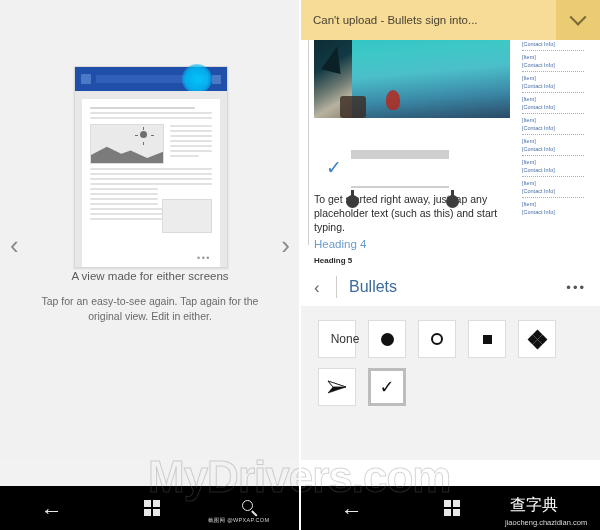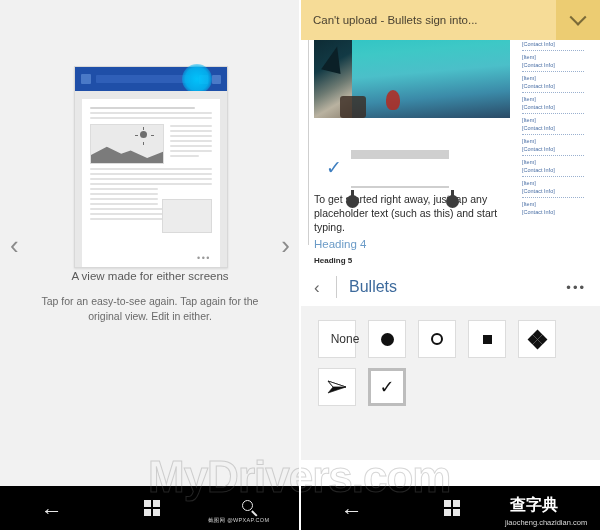--- a/index.html
+++ b/index.html
@@ -115,21 +115,21 @@
   .nav-win i.c{left:0;top:9px;} .nav-win i.d{left:9px;top:9px;}
   .nav-search{width:17px;height:17px;position:relative;cursor:pointer;}
   .nav-search .ring{position:absolute;left:0;top:0;width:11px;height:11px;border:1.6px solid #e8e8e8;border-radius:50%;box-sizing:border-box;}
   .nav-search .stick{position:absolute;left:10px;top:10px;width:7px;height:1.6px;background:#e8e8e8;transform:rotate(45deg);transform-origin:left center;}
 
   
   .wm-big{position:absolute;left:148px;top:452px;font-size:44px;font-weight:bold;color:transparent;
     -webkit-text-stroke:1px rgba(120,120,120,.30);letter-spacing:-1px;white-space:nowrap;z-index:25;pointer-events:none;}
   .wm-small{position:absolute;left:208px;bottom:6px;font-size:5.5px;color:#cfcfcf;letter-spacing:.3px;z-index:31;}
   .wm-cn{position:absolute;left:510px;bottom:14px;z-index:31;display:flex;align-items:center;}
-  .wm-cn .c1{color:#ffffff;font-size:16px;font-weight:bold;font-family:"DejaVu Sans",sans-serif;}
+  .wm-cn .c1{color:#ffffff;font-size:16px;font-weight:normal;font-family:"DejaVu Sans",sans-serif;}
   .wm-cn .c2{margin-left:3px;background:#e4e4e4;color:#111;font-size:11px;padding:2px 5px;border-radius:3px;letter-spacing:3px;font-family:"DejaVu Sans",sans-serif;}
   .wm-cn-url{position:absolute;left:505px;bottom:3px;color:#d8d8d8;font-size:7.5px;z-index:31;}
 </style>
 </head>
 <body>
 
 <div class="screen left-screen">
 
   <div class="tour-area">
 

